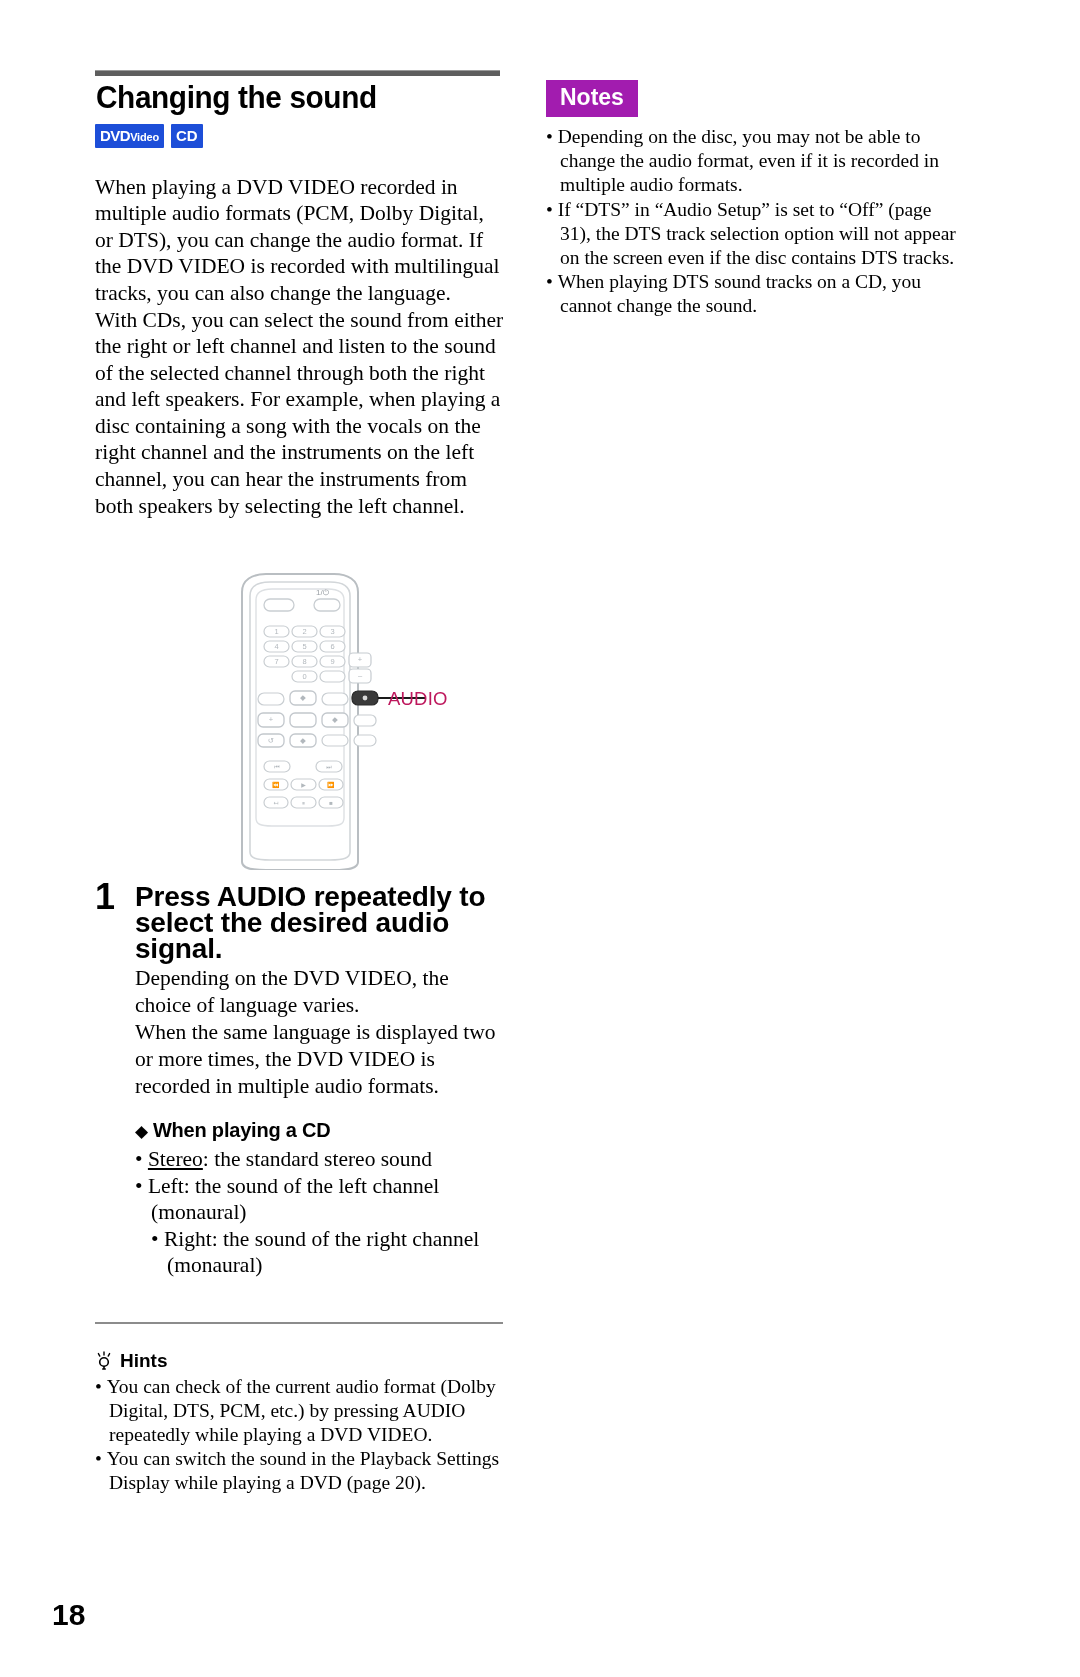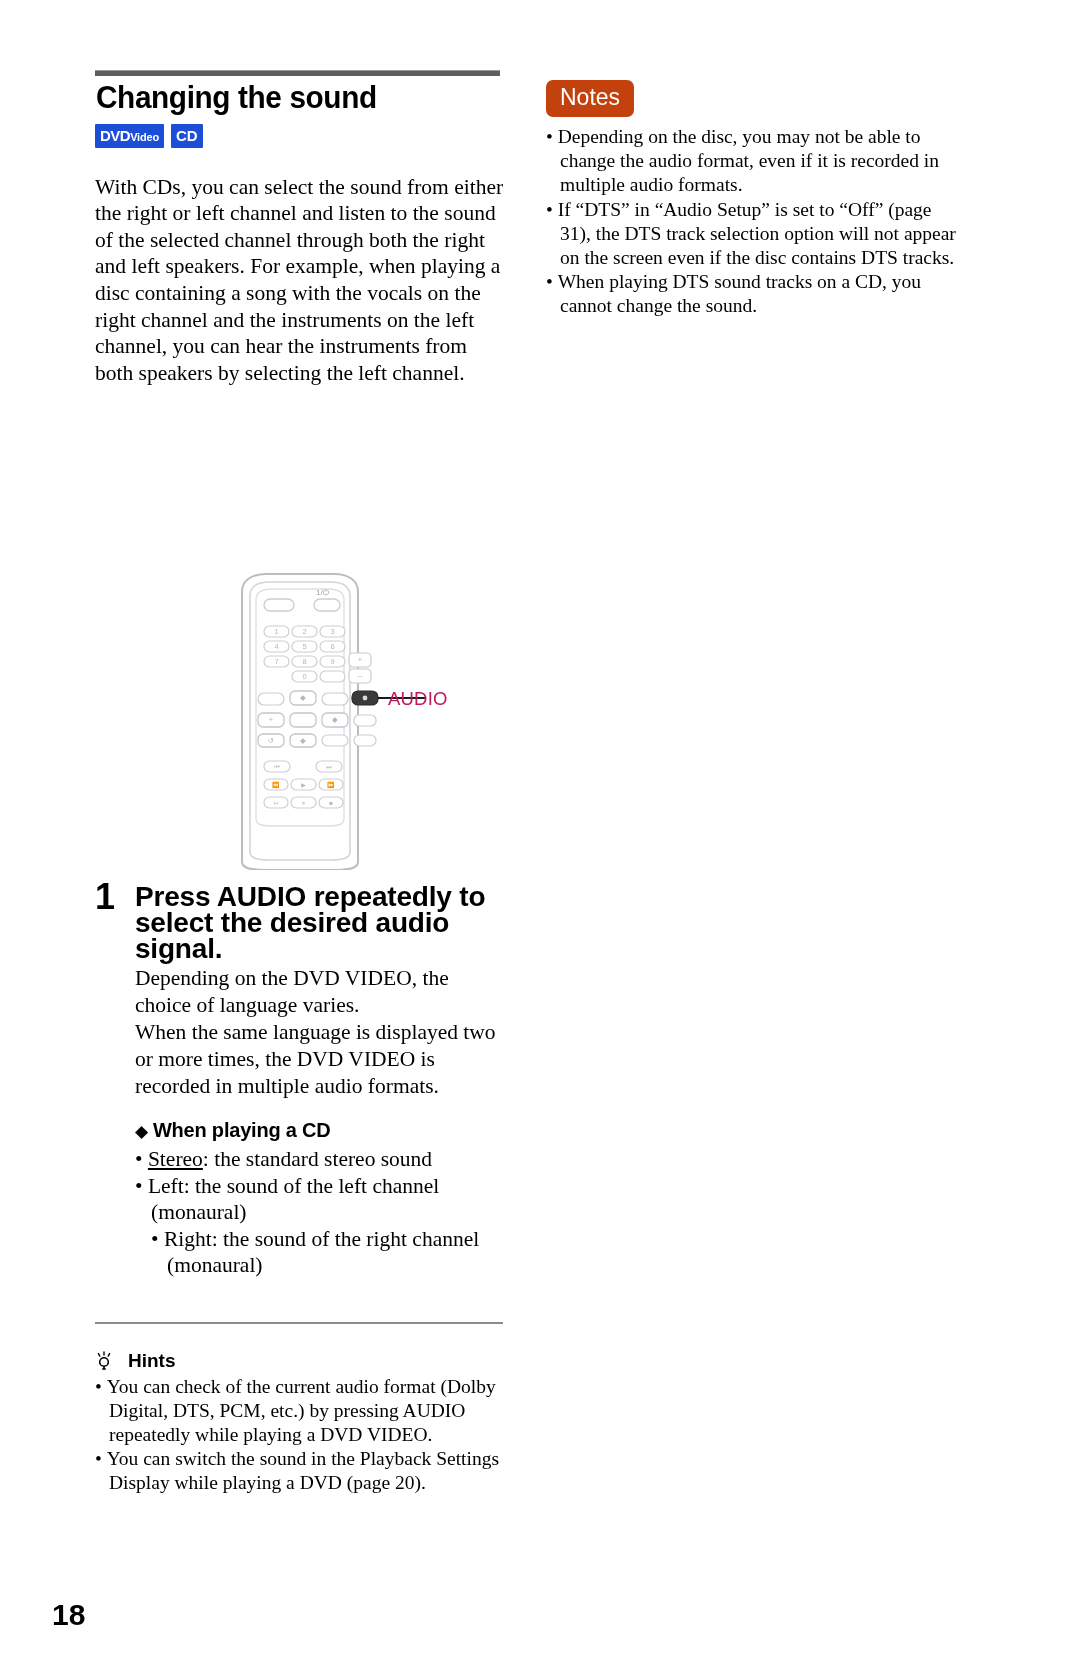--- a/index.html
+++ b/index.html
@@ -175,21 +175,21 @@
     border-top: 2px solid #8c8c8c;
     width: 408px;
     margin-bottom: 26px;
   }
   .hints-head {
     font-family: "Liberation Sans", "DejaVu Sans", sans-serif;
     font-weight: bold;
     font-size: 19px;
     display: flex;
     align-items: center;
-    gap: 15px;
+    gap: 7px;
     margin-bottom: 3px;
   }
   .hints ul {
     list-style: none;
     margin: 0;
     padding: 0;
   }
   .hints ul li {
     font-size: 19.5px;
     line-height: 24px;
@@ -209,28 +209,27 @@
 
   
   .col-right {
     position: absolute;
     left: 546px;
     top: 80px;
     width: 420px;
   }
   .notes-tab {
     display: inline-block;
-    background: #c2410c;
+    background: #a21caf;
     color: #fff;
     font-family: "Liberation Sans", "DejaVu Sans", sans-serif;
-    font-weight: normal;
+    font-weight: bold;
     font-size: 23px;
     padding: 4px 14px 6px 14px;
     margin-bottom: 8px;
-    border-radius: 7px;
   }
   .col-right ul {
     list-style: none;
     margin: 0;
     padding: 0;
   }
   .col-right ul li {
     font-size: 19.5px;
     line-height: 24.2px;
     text-indent: -14px;
@@ -249,20 +248,21 @@
     <div class="badges">
       <span class="badge">
         <span class="big">DVD</span>
           <span class="small">Video</span>
       </span>
       <span class="badge cd">
         <span class="big">CD</span>
       </span>
     </div>
 
+    <p class="body">When playing a DVD VIDEO recorded in multiple audio formats (PCM, Dolby Digital, or DTS), you can change the audio format. If the DVD VIDEO is recorded with multilingual tracks, you can also change the language.</p>
     <p class="body">With CDs, you can select the sound from either the right or left channel and listen to the sound of the selected channel through both the right and left speakers. For example, when playing a disc containing a song with the vocals on the right channel and the instruments on the left channel, you can hear the instruments from both speakers by selecting the left channel.</p>
   </div>
 
   <div class="figure">
     <svg class="remote-svg" width="330" height="300" viewBox="0 0 330 300">
 
       <path d="M12 22 C12 10 22 4 36 4 L104 4 C118 4 128 10 128 22 L128 292 C128 298 120 300 104 300 L36 300 C20 300 12 298 12 292 Z" fill="#ffffff" stroke="#b9bec2" stroke-width="2"></path>
       <path d="M20 26 C20 16 28 12 40 12 L100 12 C112 12 120 16 120 26 L120 282 C120 288 114 290 100 290 L40 290 C26 290 20 288 20 282 Z" fill="#ffffff" stroke="#d2d6d9" stroke-width="1.6"></path>
       <path d="M26 30 C26 22 32 19 42 19 L98 19 C108 19 114 22 114 30 L114 248 C114 254 110 256 98 256 L42 256 C30 256 26 254 26 248 Z" fill="#ffffff" stroke="#dde0e3" stroke-width="1.4"></path>
 

